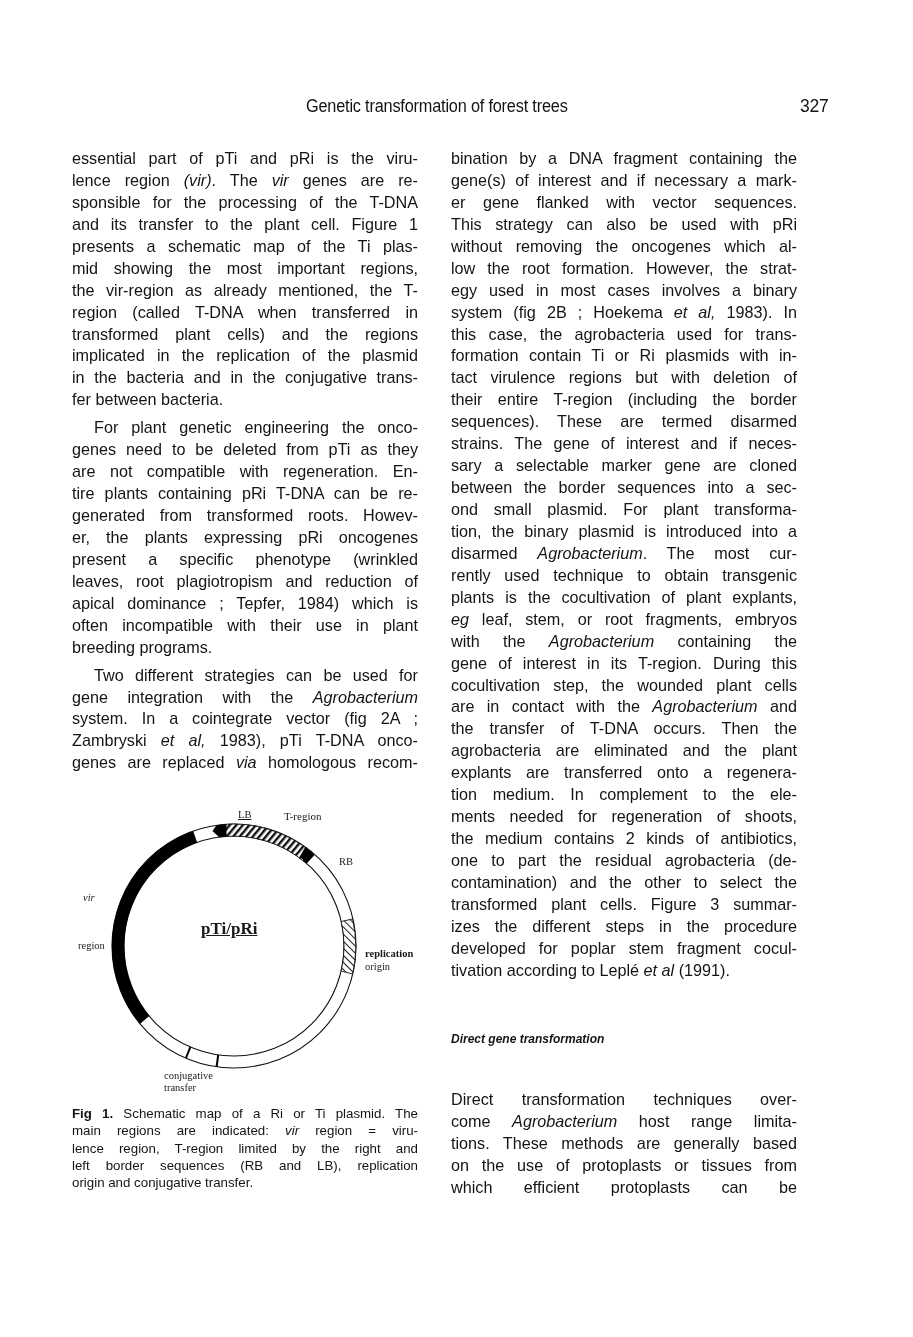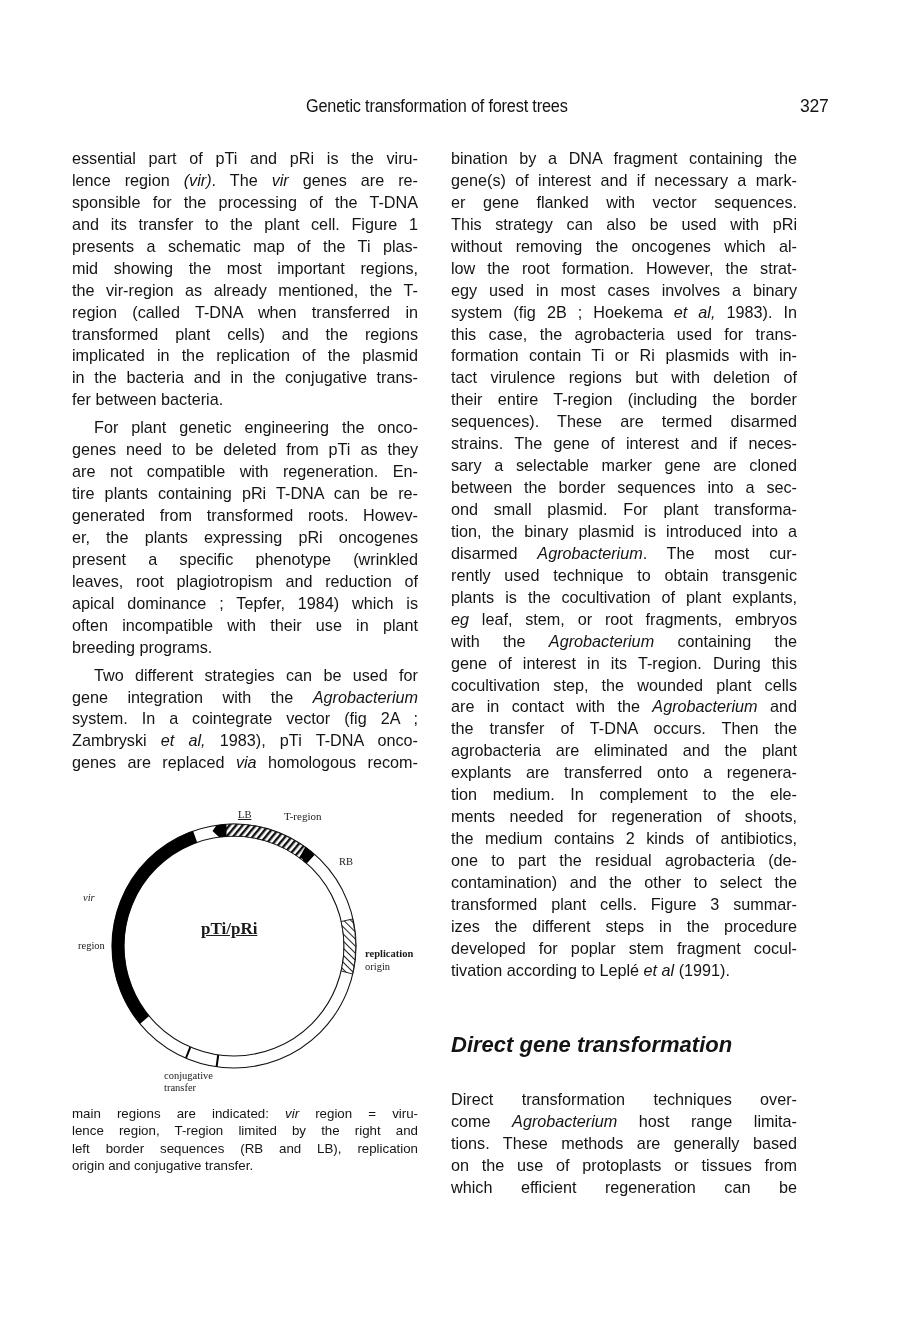--- a/index.html
+++ b/index.html
@@ -60,21 +60,21 @@
     }
     .line.indent {
       padding-left: 22px;
     }
     .para-gap { height: 6px; }
     .it { font-style: italic; }
     .section-heading {
       position: absolute;
       left: 451px;
       top: 1032px;
-      font-size: 22px;
+      font-size: 12px;
       font-weight: bold;
       font-style: italic;
       white-space: nowrap;
     }
     .col-right-bottom {
       position: absolute;
       left: 451px;
       top: 1089px;
       width: 346px;
       font-size: 16.2px;
@@ -190,21 +190,21 @@
     <span class="line last"><span>tivation according to Leplé </span><span class="it">et al</span><span> (1991).</span></span>
   </div>
 
 <div class="section-heading">Direct gene transformation</div>
 
 <div class="col-right-bottom" id="section-col">
     <span class="line"><span>Direct transformation techniques over-</span></span>
     <span class="line"><span>come </span><span class="it">Agrobacterium</span><span> host range limita-</span></span>
     <span class="line"><span>tions. These methods are generally based</span></span>
     <span class="line"><span>on the use of protoplasts or tissues from</span></span>
-    <span class="line"><span>which efficient regeneration can be</span></span>
+    <span class="line"><span>which efficient protoplasts can be</span></span>
   </div>
 
 <div class="figure">
   <svg width="380" height="300" viewBox="0 0 380 300">
     <defs>
       <pattern id="hatch-t" patternUnits="userSpaceOnUse" width="5" height="5" patternTransform="rotate(40)">
         <rect width="5" height="5" fill="#fff"></rect>
         <rect width="2.4" height="5" fill="#111"></rect>
       </pattern>
       <pattern id="hatch-ori" patternUnits="userSpaceOnUse" width="5" height="5" patternTransform="rotate(-45)">
@@ -240,17 +240,18 @@
   <span class="fig-label small it" style="left:23px; top:92px;">vir</span>
   <span class="fig-label small" style="left:18px; top:104px;margin-top:36px;">region</span>
   <span class="fig-label small" style="left:305px; top:148px;font-weight:bold;">replication</span>
   <span class="fig-label small" style="left:305px; top:161px;">origin</span>
   <span class="fig-label small" style="left:104px; top:270px;">conjugative</span>
   <span class="fig-label small" style="left:104px; top:282px;">transfer</span>
   <span class="fig-label center" style="left:141px; top:120px;text-decoration:underline;">pTi/pRi</span>
 </div>
 
 <div class="caption" id="caption-col">
+    <span class="line"><span class="caption-label">Fig 1.</span><span> Schematic map of a Ri or Ti plasmid. The</span></span>
     <span class="line"><span>main regions are indicated: </span><span class="it">vir</span><span> region = viru-</span></span>
     <span class="line"><span>lence region, T-region limited by the right and</span></span>
     <span class="line"><span>left border sequences (RB and LB), replication</span></span>
     <span class="line last"><span>origin and conjugative transfer.</span></span>
   </div>
 
 </body></html>

